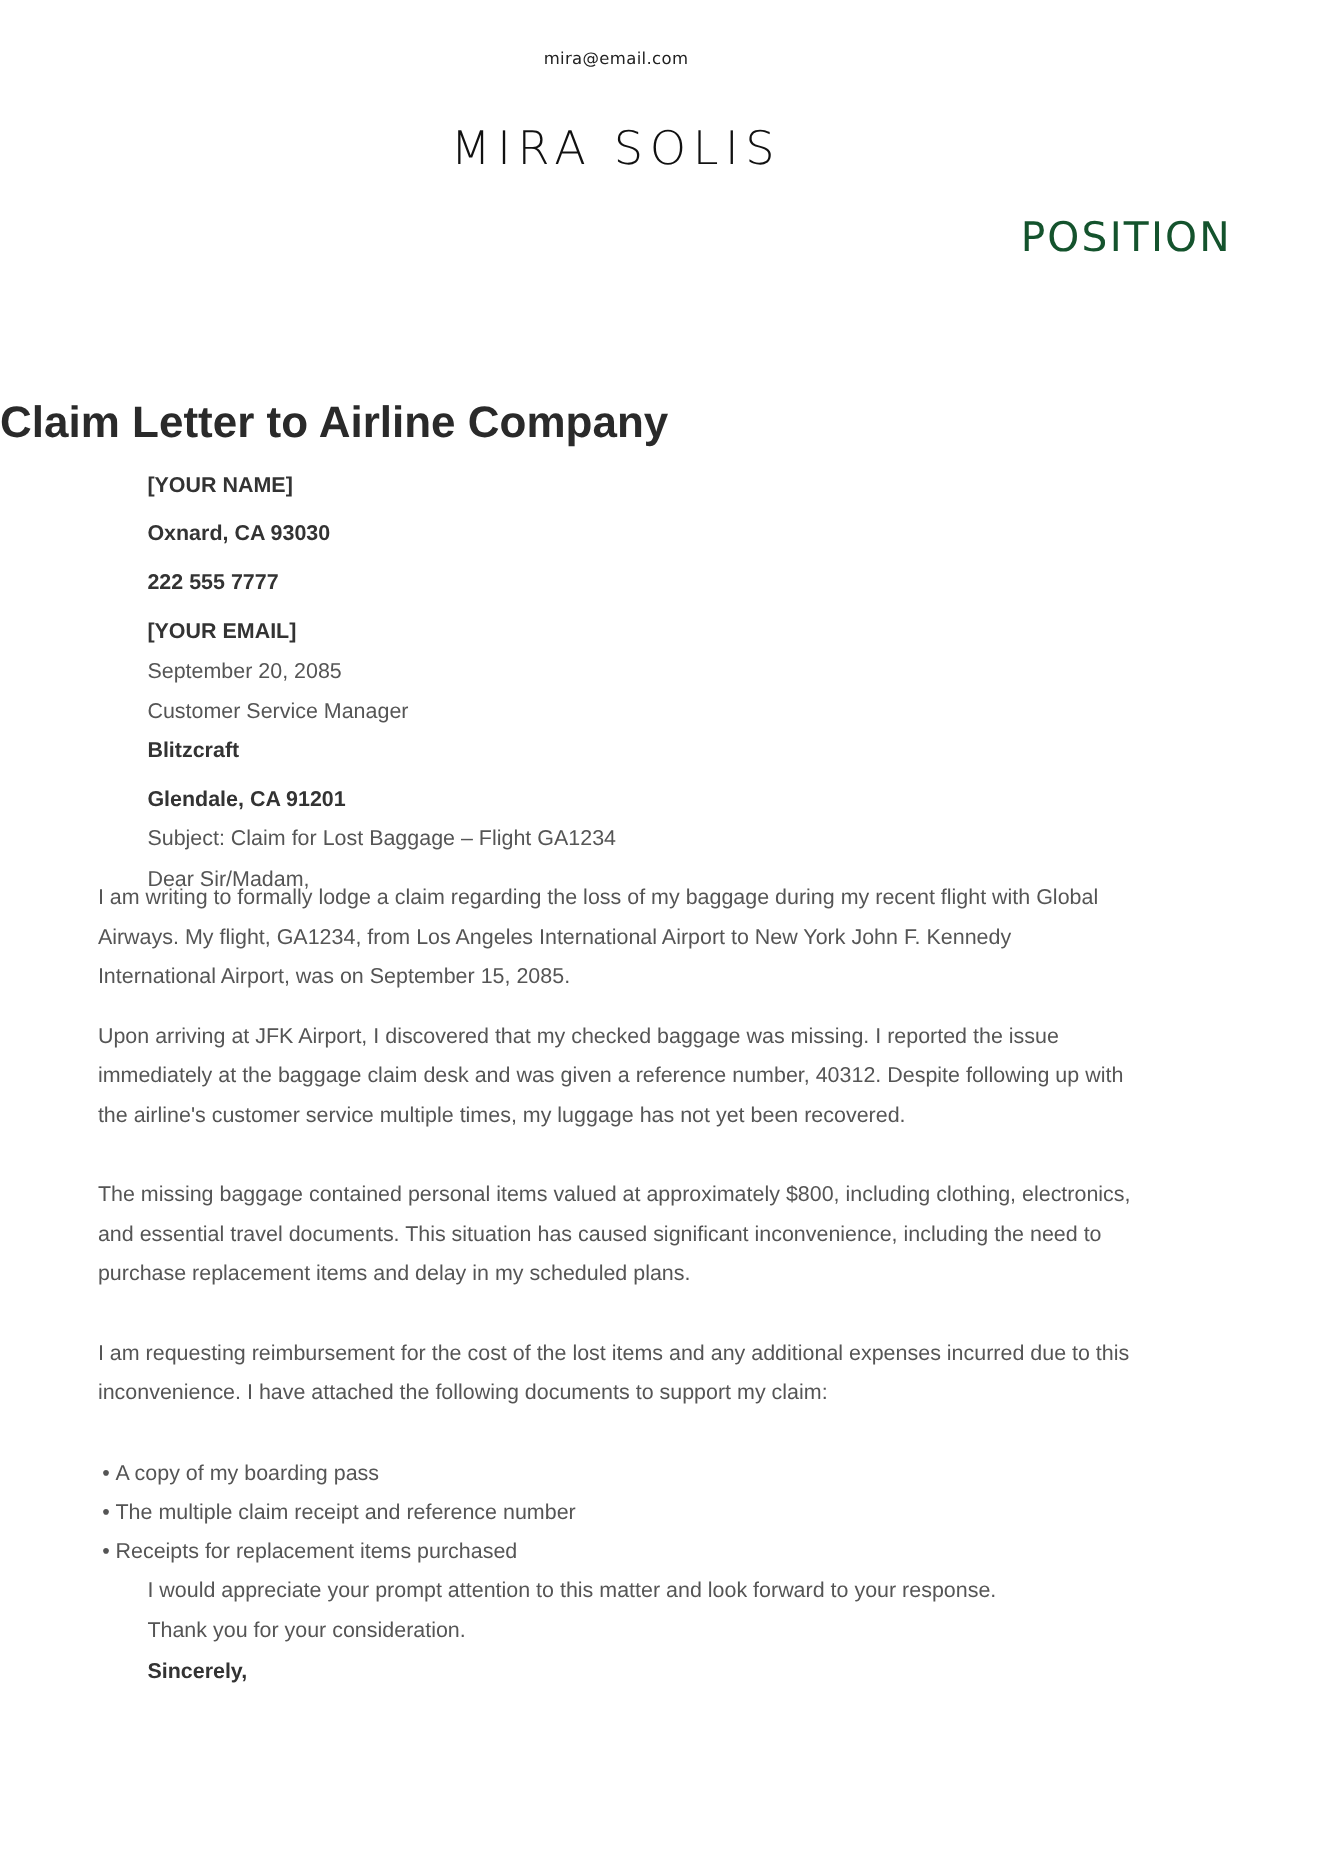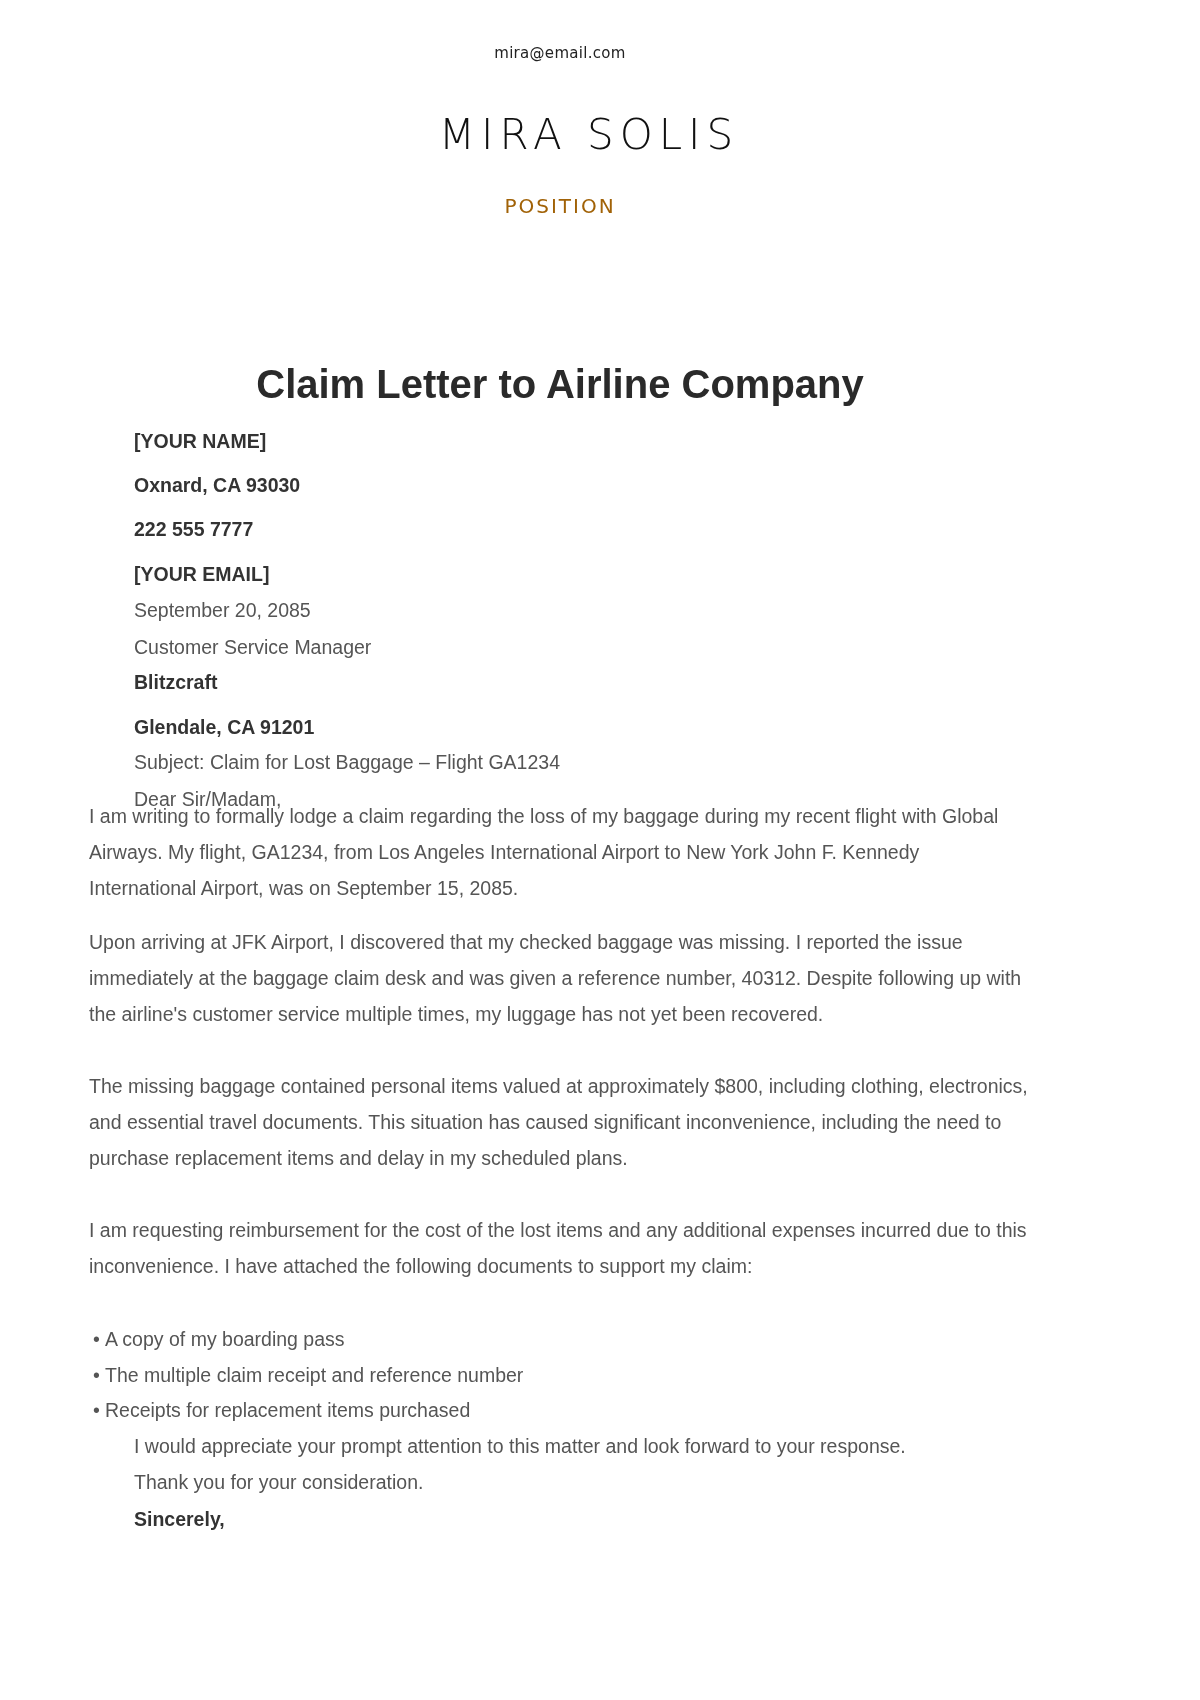--- a/index.html
+++ b/index.html
@@ -1,21 +1,21 @@
 <!DOCTYPE html>
 <html><head>
 <meta charset="utf-8">
 <style>
   html, body { margin: 0; padding: 0; background: #ffffff; }
   body { width: 1200px; height: 1700px; position: relative; overflow: hidden; font-family: "Liberation Sans", sans-serif; }
   .page { position: absolute; left: 0; top: 0; width: 1120px; height: 1448px; text-decoration: underline; }
   .email { position: absolute; top: 44px; left: 0; width: 1120px; text-align: center; font-family: "DejaVu Sans", sans-serif; font-size: 15px; color: #222; letter-spacing: 0.3px; }
-  .name { position: absolute; top: 110px; left: 0; width: 1120px; text-align: center; font-family: "DejaVu Sans", sans-serif; font-weight: 300; font-size: 42px; letter-spacing: 6px; color: #111; margin-left: 29px; }
-  .position { position: absolute; top: 194px; left: 0; width: 1120px; text-align: center; font-family: "DejaVu Sans", sans-serif; font-size: 20px; letter-spacing: 2px; color: #a16207; }
-  .title { position: absolute; top: 362px; left: 0; width: 1120px; text-align: center; font-family: "Liberation Sans", sans-serif; font-weight: bold; font-size: 40px; color: #2a2a2a; }
+  .name { position: absolute; top: 110px; left: 0; width: 1120px; text-align: center; font-family: "DejaVu Sans", sans-serif; font-weight: 300; font-size: 42px; letter-spacing: 6px; color: #111; }
+  .position { position: absolute; top: 194px; left: 0; width: 1120px; text-align: right; font-family: "DejaVu Sans", sans-serif; font-size: 37px; letter-spacing: 2px; color: #14532d; }
+  .title { position: absolute; top: 362px; left: 0; width: 1120px; font-family: "Liberation Sans", sans-serif; font-weight: bold; font-size: 40px; color: #2a2a2a; }
   .body { position: absolute; left: 89px; top: 424px; width: 940px; font-size: 19.5px; color: #555; }
   .line { position: absolute; left: 0; white-space: nowrap; margin-left: 45px; }
   .bold { font-weight: bold; color: #333; }
   .para { position: absolute; left: 0; width: 940px; line-height: 36px; }
   .bullet { position: absolute; left: 4px; white-space: nowrap; }
   .bullet .dot { display: inline-block; width: 12px; }
 </style>
 </head>
 <body>
 

